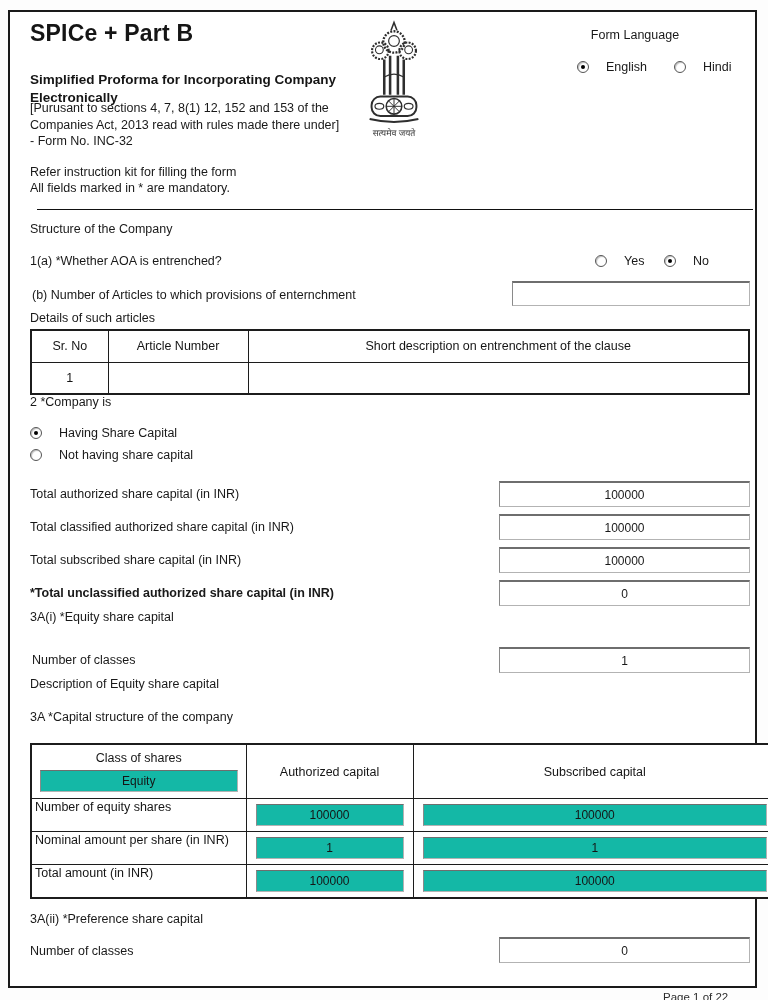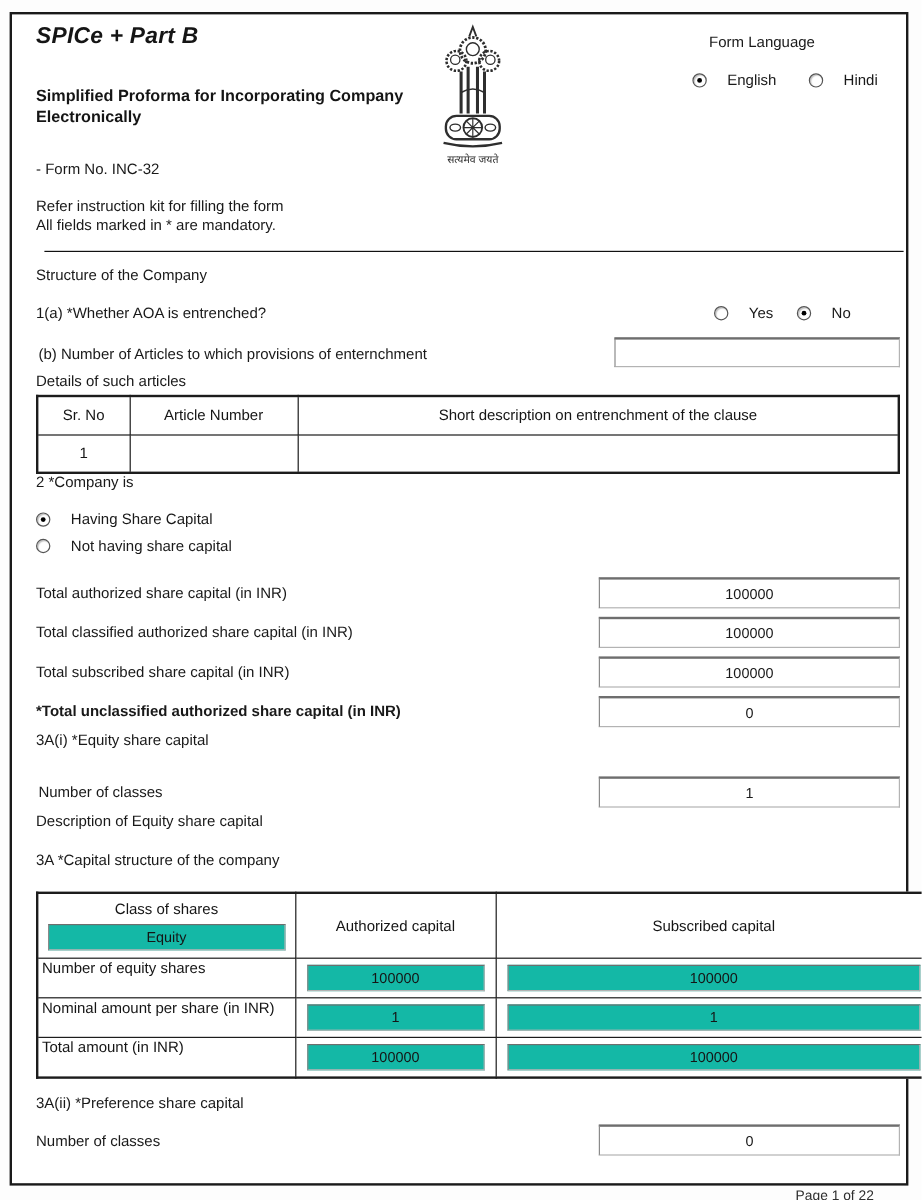--- a/index.html
+++ b/index.html
@@ -8,21 +8,21 @@
     position: relative; width: 768px; height: 1000px;
     background: #fdfdfd; overflow: hidden;
     font-family: "Liberation Sans", sans-serif; color: #151515;
   }
   .frame {
     position: absolute; left: 8px; top: 10px; width: 749px; height: 978px;
     border: 2px solid #1a1a1a; background: #ffffff;
   }
   .lbl { position: absolute; font-size: 12.5px; white-space: nowrap; color: #191919; }
   .wraplbl { position: absolute; font-size: 12.5px; color: #191919; line-height: 1.35; }
-  .title { position: absolute; font-size: 19px; font-weight: bold; letter-spacing: .2px; font-style: italic; }
+  .title { position: absolute; font-size: 23px; font-weight: bold; letter-spacing: .2px; }
   .subtitle { position: absolute; font-size: 13.5px; font-weight: bold; line-height: 1.3; width: 320px; }
   .box {
     position: absolute; background: #fff;
     border: 1px solid #b3b3b3; border-top: 2px solid #6e6e6e; border-left: 1.5px solid #8a8a8a;
     display: flex; align-items: center; justify-content: center;
     font-size: 12px; color: #191919;
   }
   .hr { position: absolute; height: 0; border-top: 1.5px solid #111; }
   .radio-item { position: absolute; display: flex; align-items: center; gap: 17px; }
   .radio {
@@ -49,20 +49,21 @@
   .footer { position: absolute; left: 663px; top: 991px; font-size: 11.5px; color: #2e2e2e; }
 </style>
 </head>
 <body>
 
 <div class="screen">
   <div class="frame">
 
     <div class="title" style="left:20px; top:8px;">SPICe + Part B</div>
     <div class="subtitle" style="left:20px; top:59px;">Simplified Proforma for Incorporating Company Electronically</div>
+    <div class="wraplbl" style="left:20px; top:88px; width:322px;">[Purusant to sections  4, 7, 8(1) 12, 152 and 153 of the Companies Act, 2013 read with rules made there under]</div>
     <div class="lbl" style="left:20px; top:122px;">- Form No. INC-32</div>
 
     <svg style="position:absolute; left:345px; top:4px;" width="78" height="128" viewBox="0 0 80 130">
       <g stroke="#2e2e2e" fill="none" stroke-width="1.6">
         <path d="M37,14 L40,6 L43,14"></path>
         <circle cx="40" cy="26" r="11" stroke-dasharray="2 1.4" stroke-width="2.4"></circle>
         <circle cx="40" cy="25" r="5.5" fill="#fff" stroke-width="1.2"></circle>
         <circle cx="26" cy="35" r="8.5" stroke-dasharray="2 1.4" stroke-width="2.2"></circle>
         <circle cx="54" cy="35" r="8.5" stroke-dasharray="2 1.4" stroke-width="2.2"></circle>
         <circle cx="25" cy="34" r="4" fill="#fff" stroke-width="1.1"></circle>

